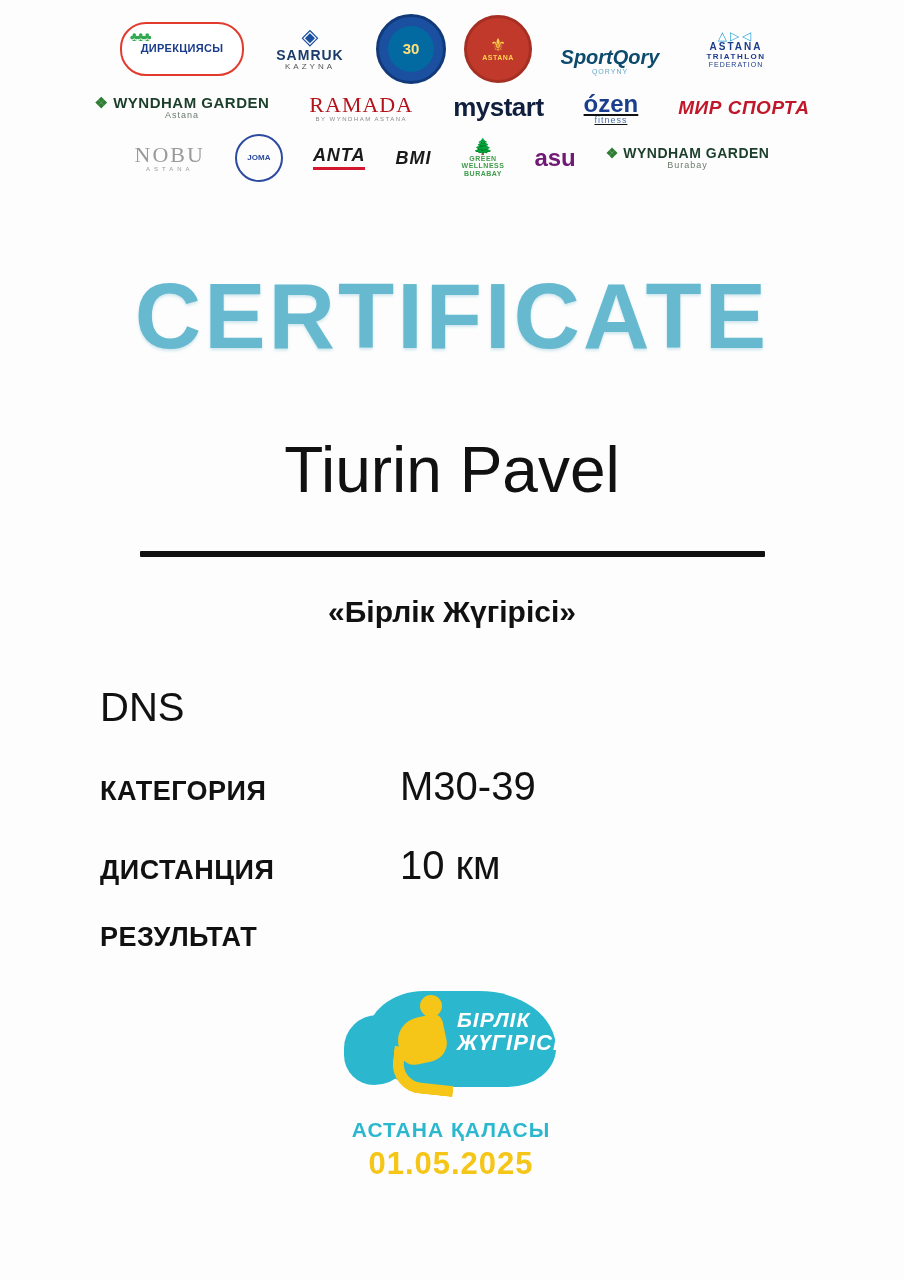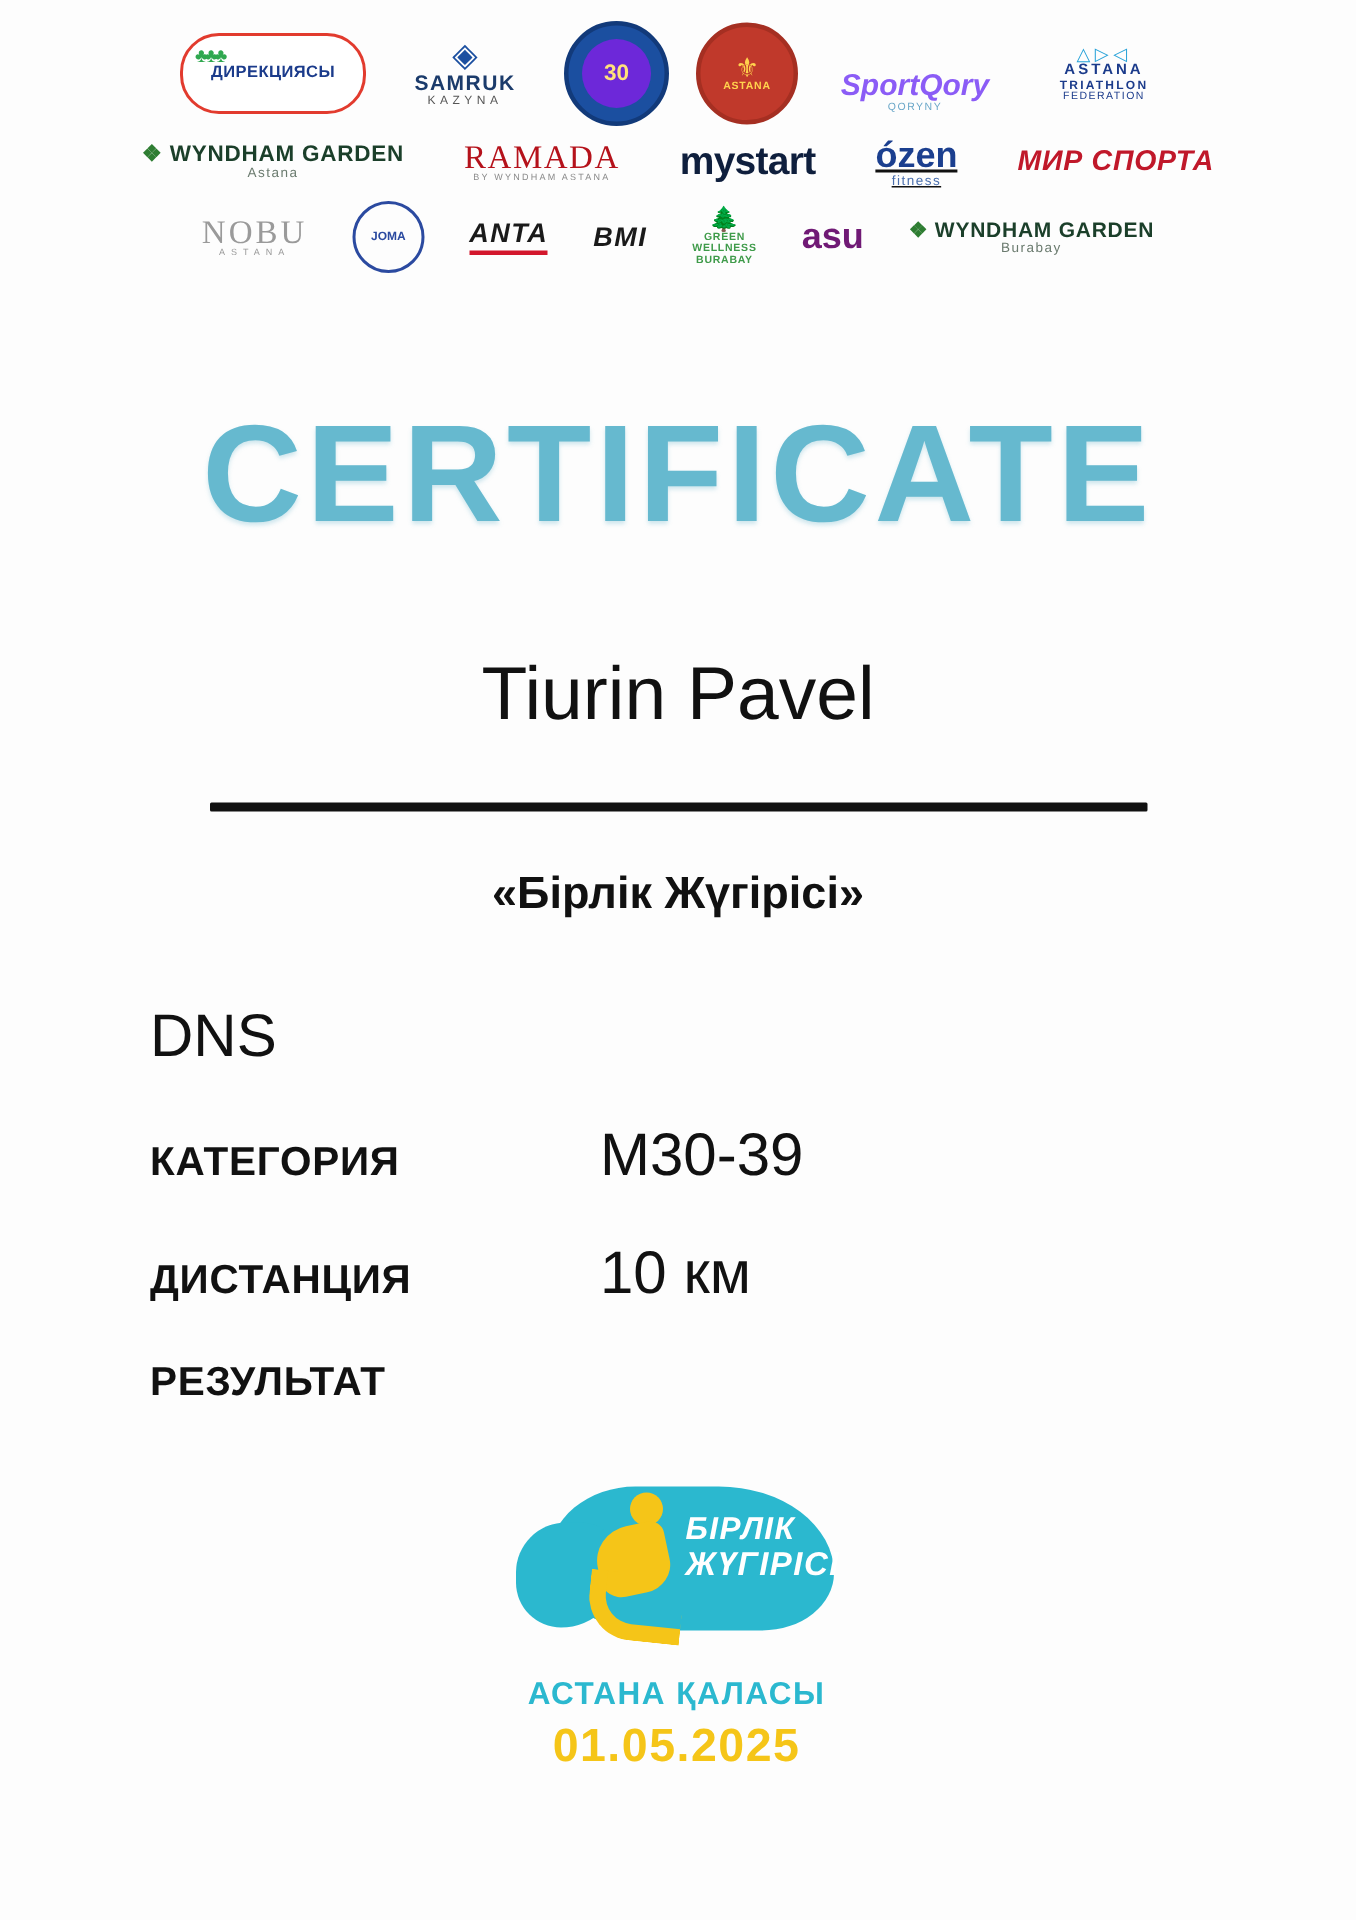--- a/index.html
+++ b/index.html
@@ -75,39 +75,39 @@
   .logo-circle-30 {
     width: 64px; height: 64px; border-radius: 50%;
     background: #1b4fa0;
     color: #ffffff;
     display: flex; align-items: center; justify-content: center;
     flex-direction: column;
     border: 3px solid #123a7a;
   }
   .logo-circle-30 .inner {
     width: 46px; height: 46px; border-radius: 50%;
-    background: #6d28d9;
+    background: #0369a1;
     display: flex; align-items: center; justify-content: center;
     font-size: 15px; font-weight: bold; color: #ffe27a;
   }
 
   .logo-astana-seal {
     width: 62px; height: 62px; border-radius: 50%;
     background: #c0392b;
     border: 3px solid #a52f22;
     display: flex; align-items: center; justify-content: center;
     flex-direction: column;
     color: #ffd34d;
   }
   .logo-astana-seal .crest { font-size: 18px; line-height: 1; }
   .logo-astana-seal .nm { font-size: 7px; font-weight: bold; letter-spacing: .5px; }
 
   .logo-sportqory { width: 120px; text-align: center; }
   .logo-sportqory .sq {
-    font-size: 20px; font-weight: bold; color: #8b5cf6; font-style: italic; margin-top: 24px;
+    font-size: 20px; font-weight: bold; color: #0c4a6e; font-style: italic; margin-top: 24px;
   }
   .logo-sportqory .sub { font-size: 7px; color: #6aa7c8; letter-spacing: 1px; }
 
   .logo-triathlon { width: 96px; text-align: center; color: #1b3b8b; }
   .logo-triathlon .glyphs { font-size: 12px; letter-spacing: 3px; color: #29a3d9; }
   .logo-triathlon .t1 { font-size: 10px; font-weight: bold; letter-spacing: 2px; }
   .logo-triathlon .t2 { font-size: 8px; font-weight: bold; letter-spacing: 1.5px; }
   .logo-triathlon .t3 { font-size: 7px; letter-spacing: 1px; }
 
   
@@ -179,21 +179,21 @@
     font-weight: bold;
     letter-spacing: 3px;
     color: #66b9cf;
     text-shadow: 0 2px 3px rgba(120, 190, 210, .35);
   }
 
   
   .participant-name {
     text-align: center;
     margin-top: 64px;
-    font-size: 50px;
+    font-size: 64px;
     color: #111111;
   }
 
   .divider {
     width: 625px;
     height: 6px;
     background: #111111;
     margin: 44px auto 0 auto;
     border-radius: 1px;
   }

